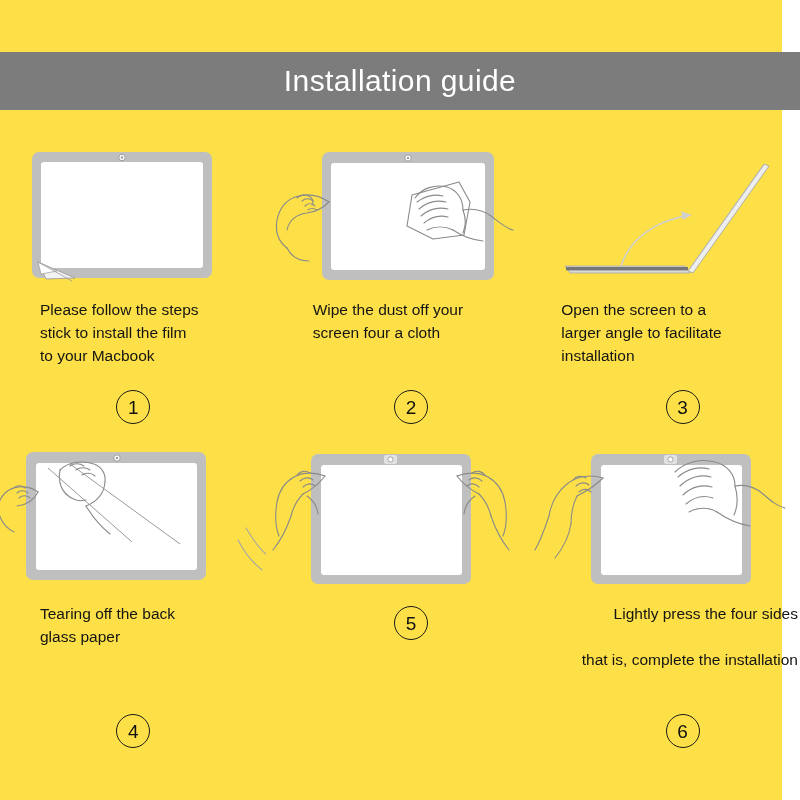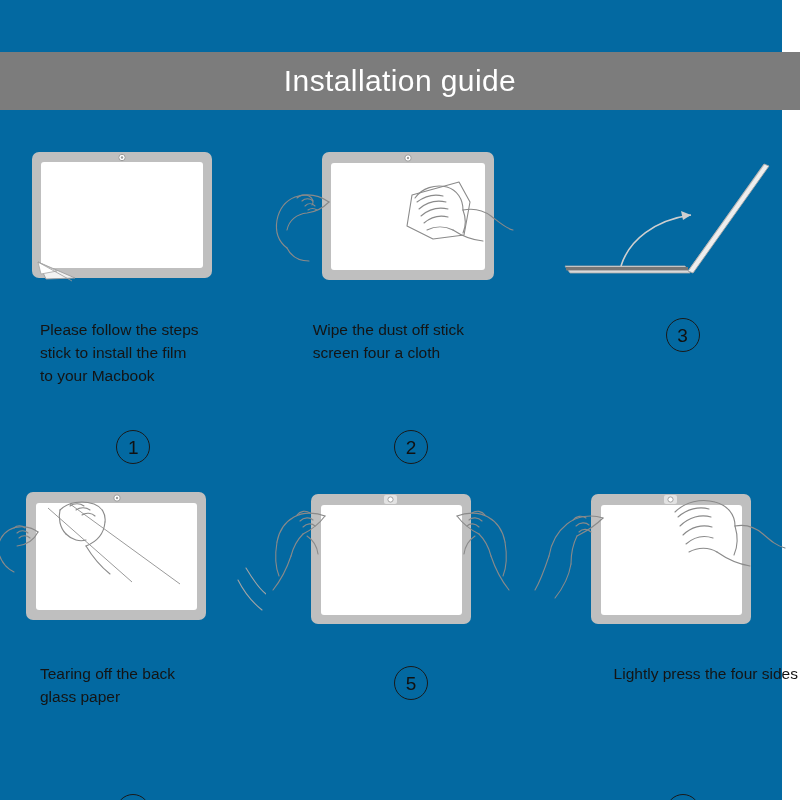--- a/index.html
+++ b/index.html
@@ -11,21 +11,21 @@
     width: 800px;
     height: 800px;
     background: #ffffff;
     font-family: "Liberation Sans", sans-serif;
     overflow: hidden;
   }
   .page {
     position: relative;
     width: 782px;
     height: 800px;
-    background: #0369a1;
+    background: #fde047;
   }
 
   
   .header-band {
     position: absolute;
     left: 0;
     top: 52px;
     width: 800px;
     height: 58px;
     background: #7c7c7c;
@@ -53,21 +53,20 @@
     display: flex;
     width: 800px;
   }
   .row-2 { margin-top: 14px; }
   .cell {
     width: 266.66px;
     display: flex;
     flex-direction: column;
     align-items: stretch;
     box-sizing: border-box;
-    gap: 20px;
   }
 
   .art {
     position: relative;
     height: 150px;
     width: 100%;
   }
   .art svg { display: block; }
 
   .caption {
@@ -179,41 +178,46 @@
               <path d="M152,69 C160,62 170,60 179,62"></path>
               <path d="M154,76 C162,69 172,67 181,69"></path>
               <path d="M157,83 C164,77 173,75 181,77"></path>
               <path d="M160,90 C168,86 178,86 186,90"></path>
               <path d="M186,90 C195,96 205,100 216,101"></path>
               <path d="M196,70 C199,78 199,86 196,93"></path>
             </g>
           </svg>
         </div>
         <div class="caption">
-          <span>Wipe the dust off stick</span><br>
+          <span>Wipe the dust off your</span><br>
           <span>screen four a cloth</span>
         </div>
         <div class="step-badge-wrap">
           <div class="step-badge">2</div>
         </div>
       </div>
 
       <div class="cell c3">
         <div class="art">
           <svg width="266" height="150" viewBox="0 0 266 150" xmlns="http://www.w3.org/2000/svg">
 
             <path d="M32,126 L152,126 L157,133 L37,133 Z" fill="#d9d9d9" stroke="#a8a8a8" stroke-width="0.8"></path>
             <rect x="33" y="127" width="122" height="3.4" fill="#767676"></rect>
 
             <path d="M155,131 L231,24 L236,26 L160,133 Z" fill="#eeeeee" stroke="#a8a8a8" stroke-width="0.9"></path>
             <path d="M156,130 L231,25" fill="none" stroke="#bdbdbd" stroke-width="0.8"></path>
 
             <path d="M88,126 C96,100 122,80 158,75" fill="none" stroke="#cfcfcf" stroke-width="1.6"></path>
             <polygon points="158,75 148,71 150,80" fill="#cfcfcf"></polygon>
           </svg>
+        </div>
+        <div class="caption">
+          <span>Open the screen to a</span><br>
+          <span>larger angle to facilitate</span><br>
+          <span>installation</span>
         </div>
         <div class="step-badge-wrap">
           <div class="step-badge">3</div>
         </div>
       </div>
     </div>
 
     <div class="row row-2">
 
       <div class="cell c1">
@@ -330,20 +334,21 @@
               <path d="M153,60 C161,53 171,51 180,54"></path>
               <path d="M156,68 C165,63 176,63 184,68"></path>
               <path d="M184,68 C194,75 205,80 217,82"></path>
               <path d="M202,42 C205,52 205,62 201,71"></path>
             </g>
           </svg>
         </div>
         <div class="caption">
           <span>Lightly press the four sides</span><br>
           <br>
+          <span>that is, complete the installation</span>
         </div>
         <div class="step-badge-wrap">
           <div class="step-badge">6</div>
         </div>
       </div>
     </div>
 
   </div>
 </div>
 

